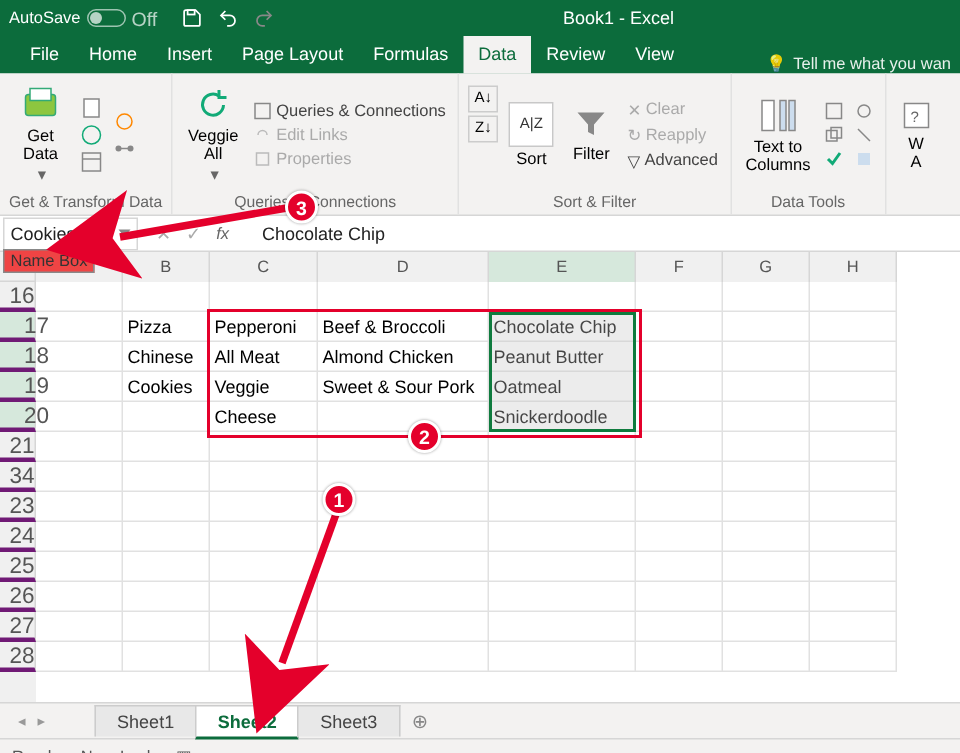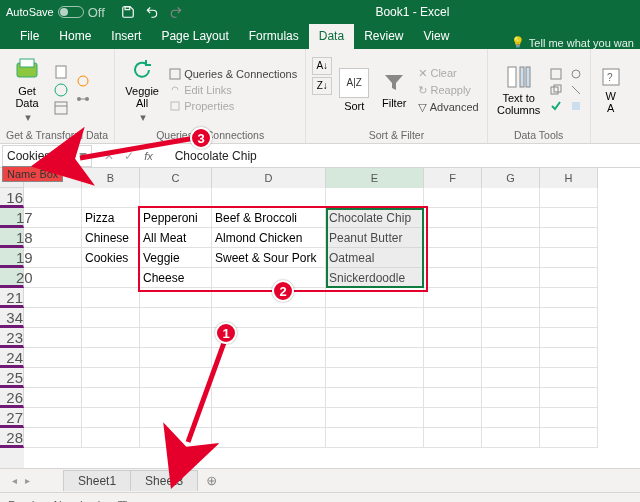--- a/index.html
+++ b/index.html
@@ -487,20 +487,21 @@
     <div class="redbox" style="left:114px; top:18px; width:290px; height:86px;"></div>
   </div>
 </div>
 </div>
 
 <div class="sheettabs">
   <span class="navarr">◂</span>
   <span class="navarr">▸</span>
   <div style="width:30px;"></div>
   <div class="sheettab">Sheet1</div>
+  <div class="sheettab active">Sheet2</div>
   <div class="sheettab">Sheet3</div>
   <span class="addsheet">⊕</span>
 </div>
 
 <div class="status">
   <span>Ready</span>
   <span>Num Lock</span>
   <span>▦</span>
 </div>
 

